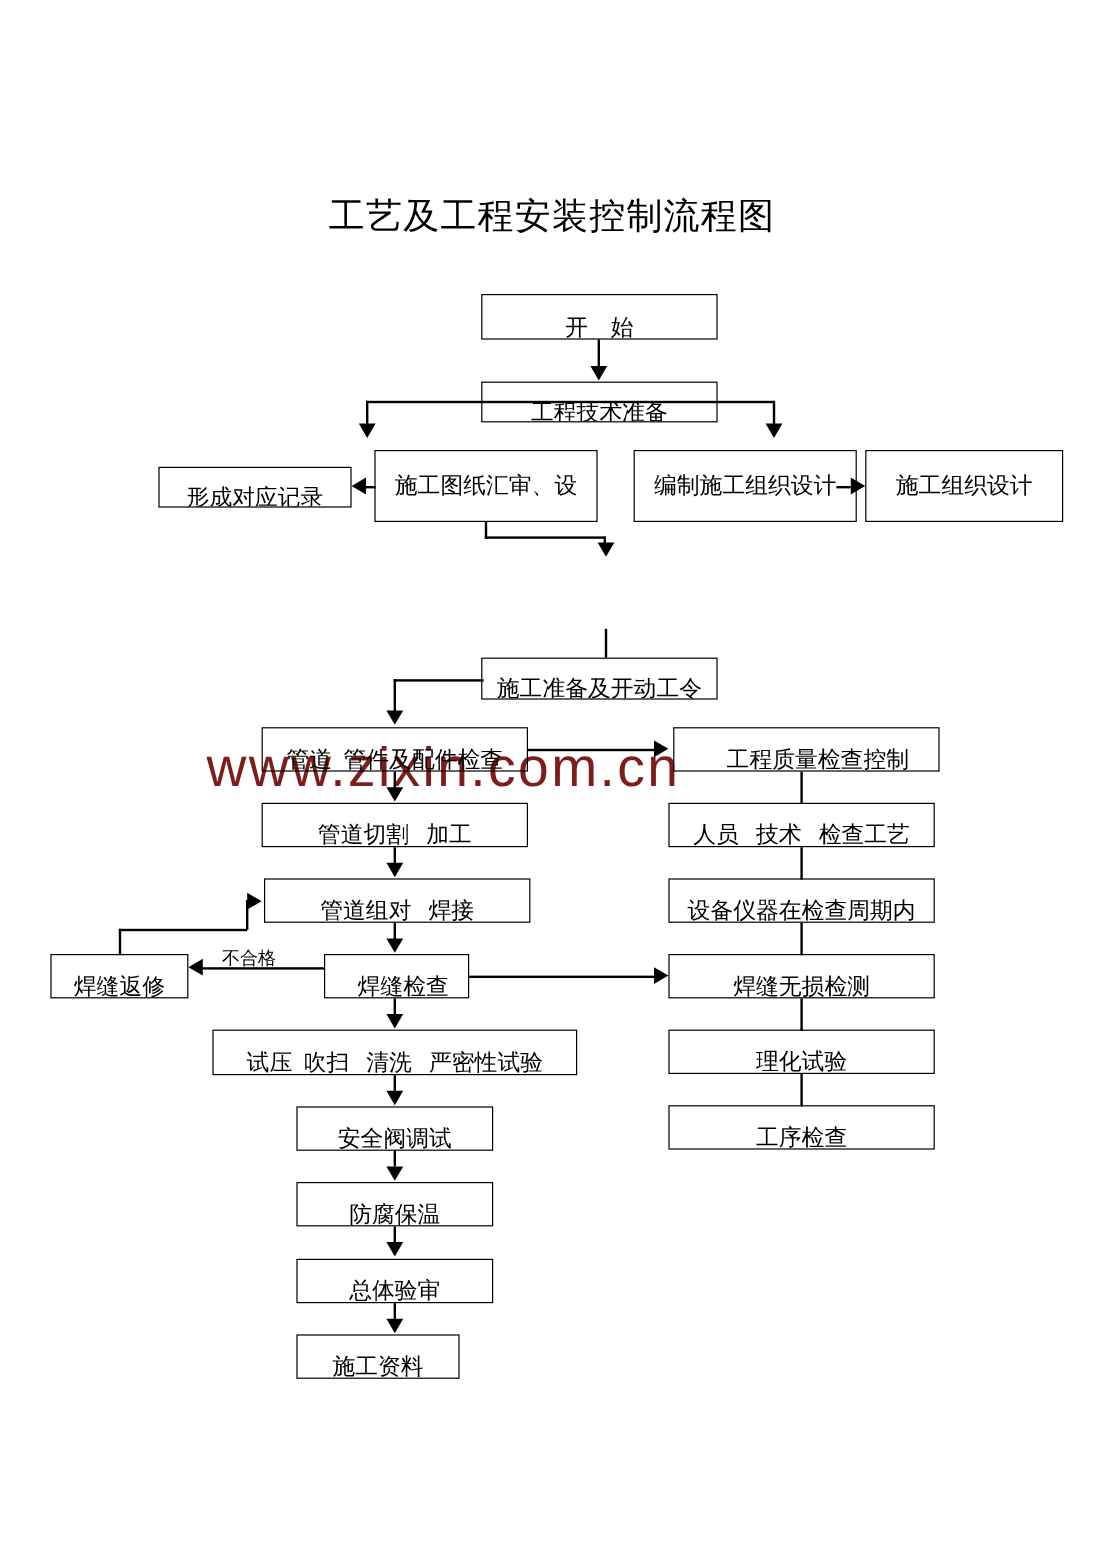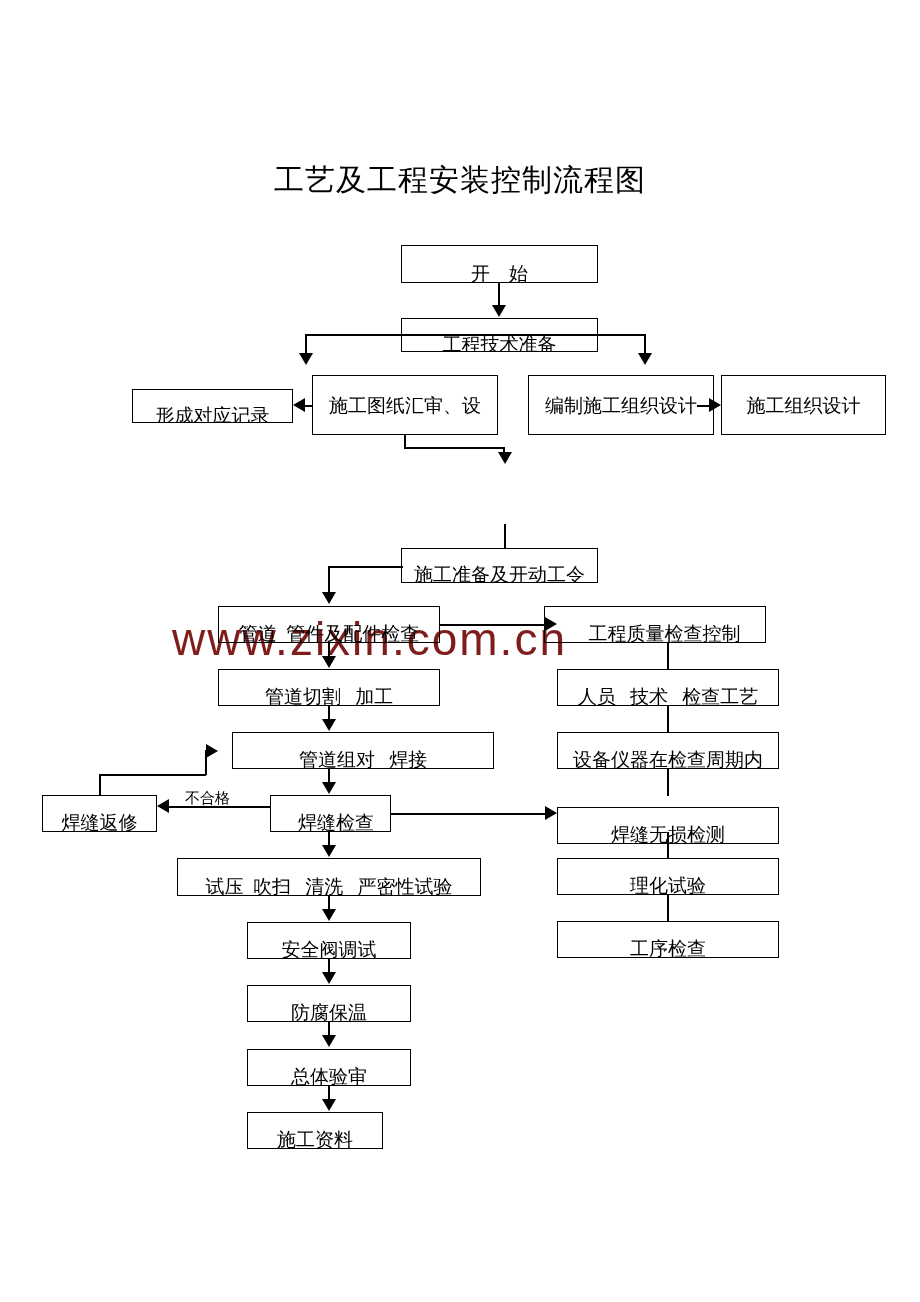--- a/index.html
+++ b/index.html
@@ -180,21 +180,21 @@
   </div>
 
   <div class="node clip" style="left:218px; top:606px; width:222px; height:37px;">
     <span class="txt">管道  管件及配件检查</span>
   </div>
 
   <div class="node clip" style="left:218px; top:669px; width:222px; height:37px;">
     <span class="txt">管道切割   加工</span>
   </div>
 
-  <div class="node clip" style="left:232px; top:732px; width:262px; height:37px;">
+  <div class="node clip" style="left:220px; top:732px; width:222px; height:37px;">
     <span class="txt">管道组对   焊接</span>
   </div>
 
   <div class="node clip" style="left:42px; top:795px; width:115px; height:37px;">
     <span class="txt">焊缝返修</span>
   </div>
 
   <div class="node clip" style="left:270px; top:795px; width:121px; height:37px;padding-left:11px;">
     <span class="txt">焊缝检查</span>
   </div>
@@ -212,33 +212,33 @@
   </div>
 
   <div class="node clip" style="left:247px; top:1049px; width:164px; height:37px;">
     <span class="txt">总体验审</span>
   </div>
 
   <div class="node clip" style="left:247px; top:1112px; width:136px; height:37px;">
     <span class="txt">施工资料</span>
   </div>
 
-  <div class="node clip" style="left:544px; top:606px; width:222px; height:37px;padding-left:19px;">
+  <div class="node clip" style="left:561px; top:606px; width:222px; height:37px;padding-left:19px;">
     <span class="txt">工程质量检查控制</span>
   </div>
 
   <div class="node clip" style="left:557px; top:669px; width:222px; height:37px;">
     <span class="txt">人员   技术   检查工艺</span>
   </div>
 
   <div class="node clip" style="left:557px; top:732px; width:222px; height:37px;">
     <span class="txt">设备仪器在检查周期内</span>
   </div>
 
-  <div class="node clip" style="left:557px; top:795px; width:222px; height:37px;margin-top:12px;">
+  <div class="node clip" style="left:557px; top:795px; width:222px; height:37px;">
     <span class="txt">焊缝无损检测</span>
   </div>
 
   <div class="node clip" style="left:557px; top:858px; width:222px; height:37px;">
     <span class="txt">理化试验</span>
   </div>
 
   <div class="node clip" style="left:557px; top:921px; width:222px; height:37px;">
     <span class="txt">工序检查</span>
   </div>

